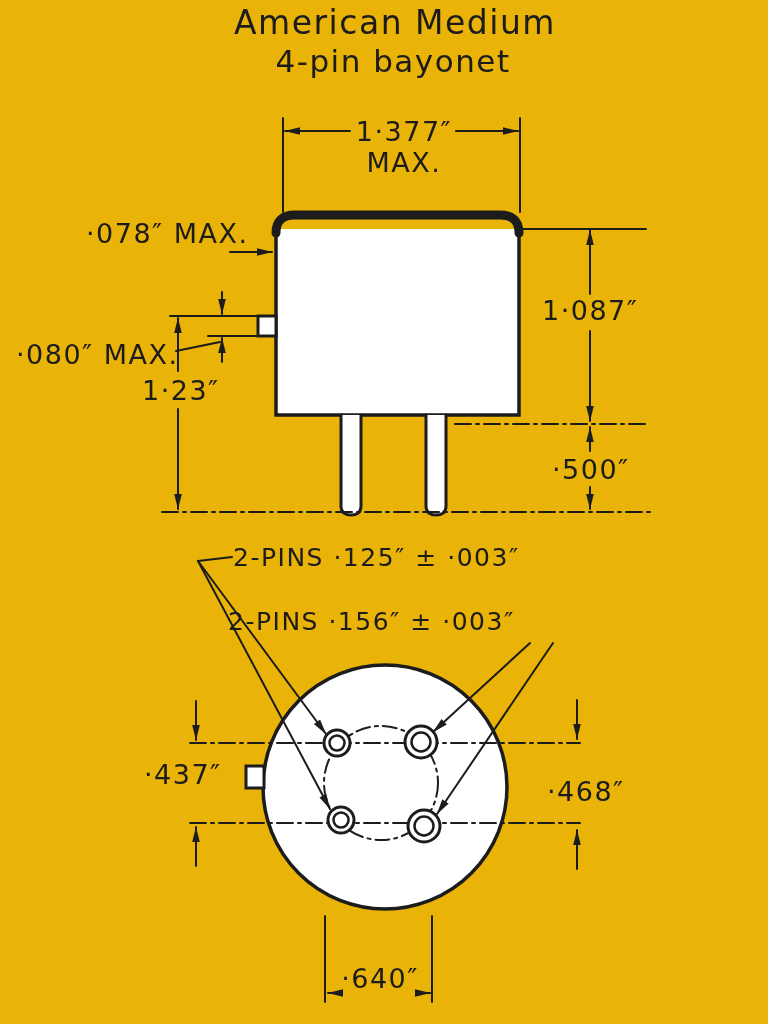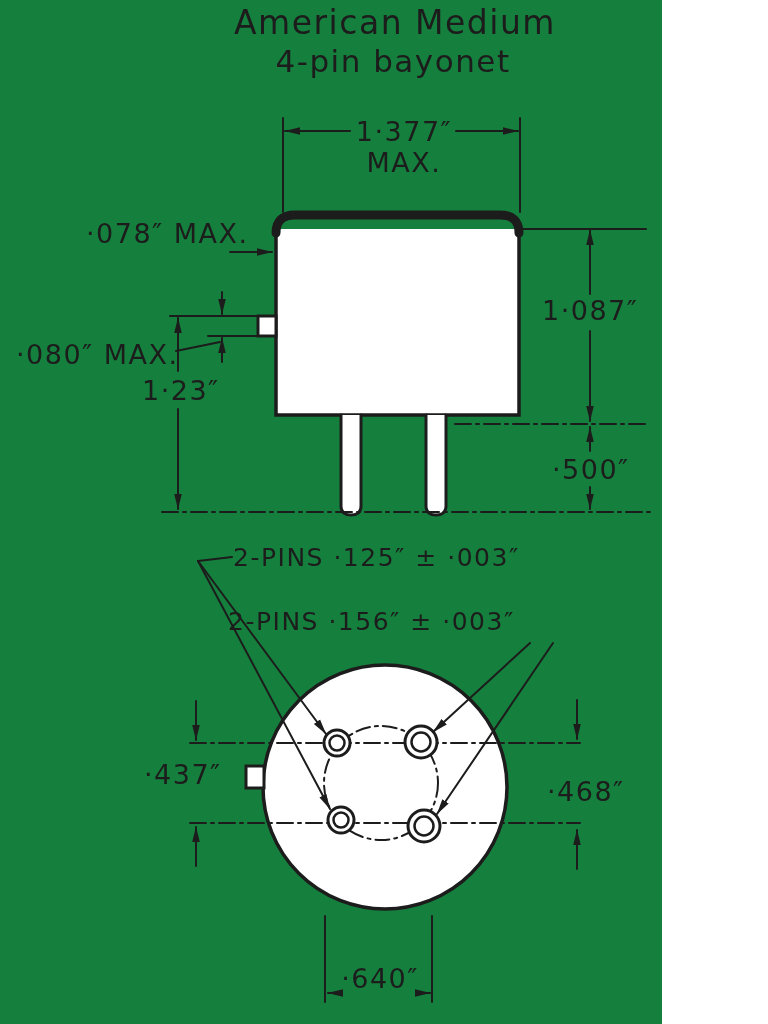--- a/index.html
+++ b/index.html
@@ -1,16 +1,16 @@
 <!DOCTYPE html>
 <html><head>
 <meta charset="utf-8">
 <style>
   html,body{margin:0;padding:0;background:#ffffff;}
-  .page{width:662px;height:1024px;background:#15803d;position:relative;overflow:hidden;}
+  .page{width:768px;height:1024px;background:#eab308;position:relative;overflow:hidden;}
   svg{display:block;}
   .lbl{font-family:"DejaVu Sans",sans-serif;fill:#1c1c1c;letter-spacing:1.5px;}
   .t33{font-size:33px;}
   .t31{font-size:31px;}
   .t27{font-size:27px;}
   .t25{font-size:25px;}
 </style>
 </head>
 <body>
 

